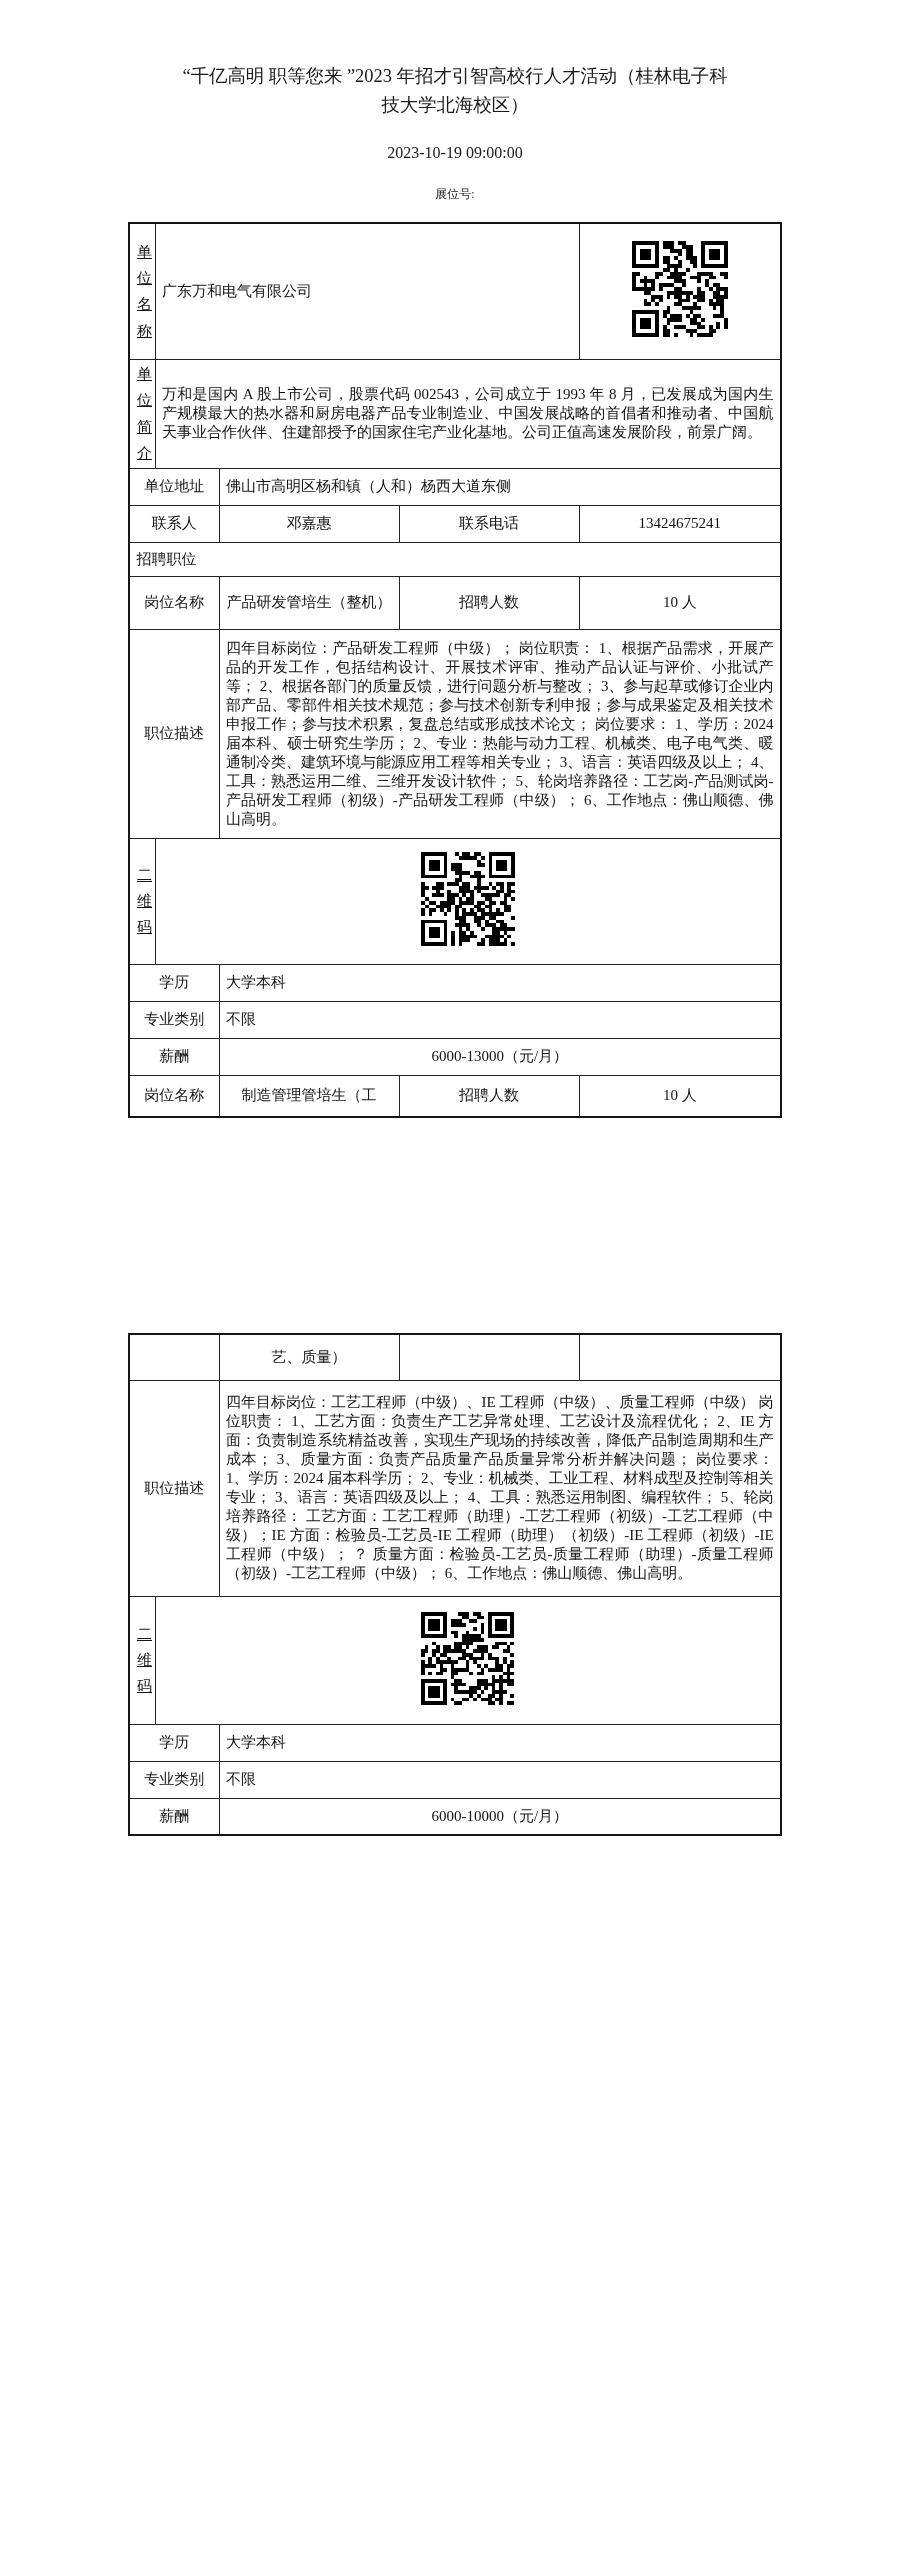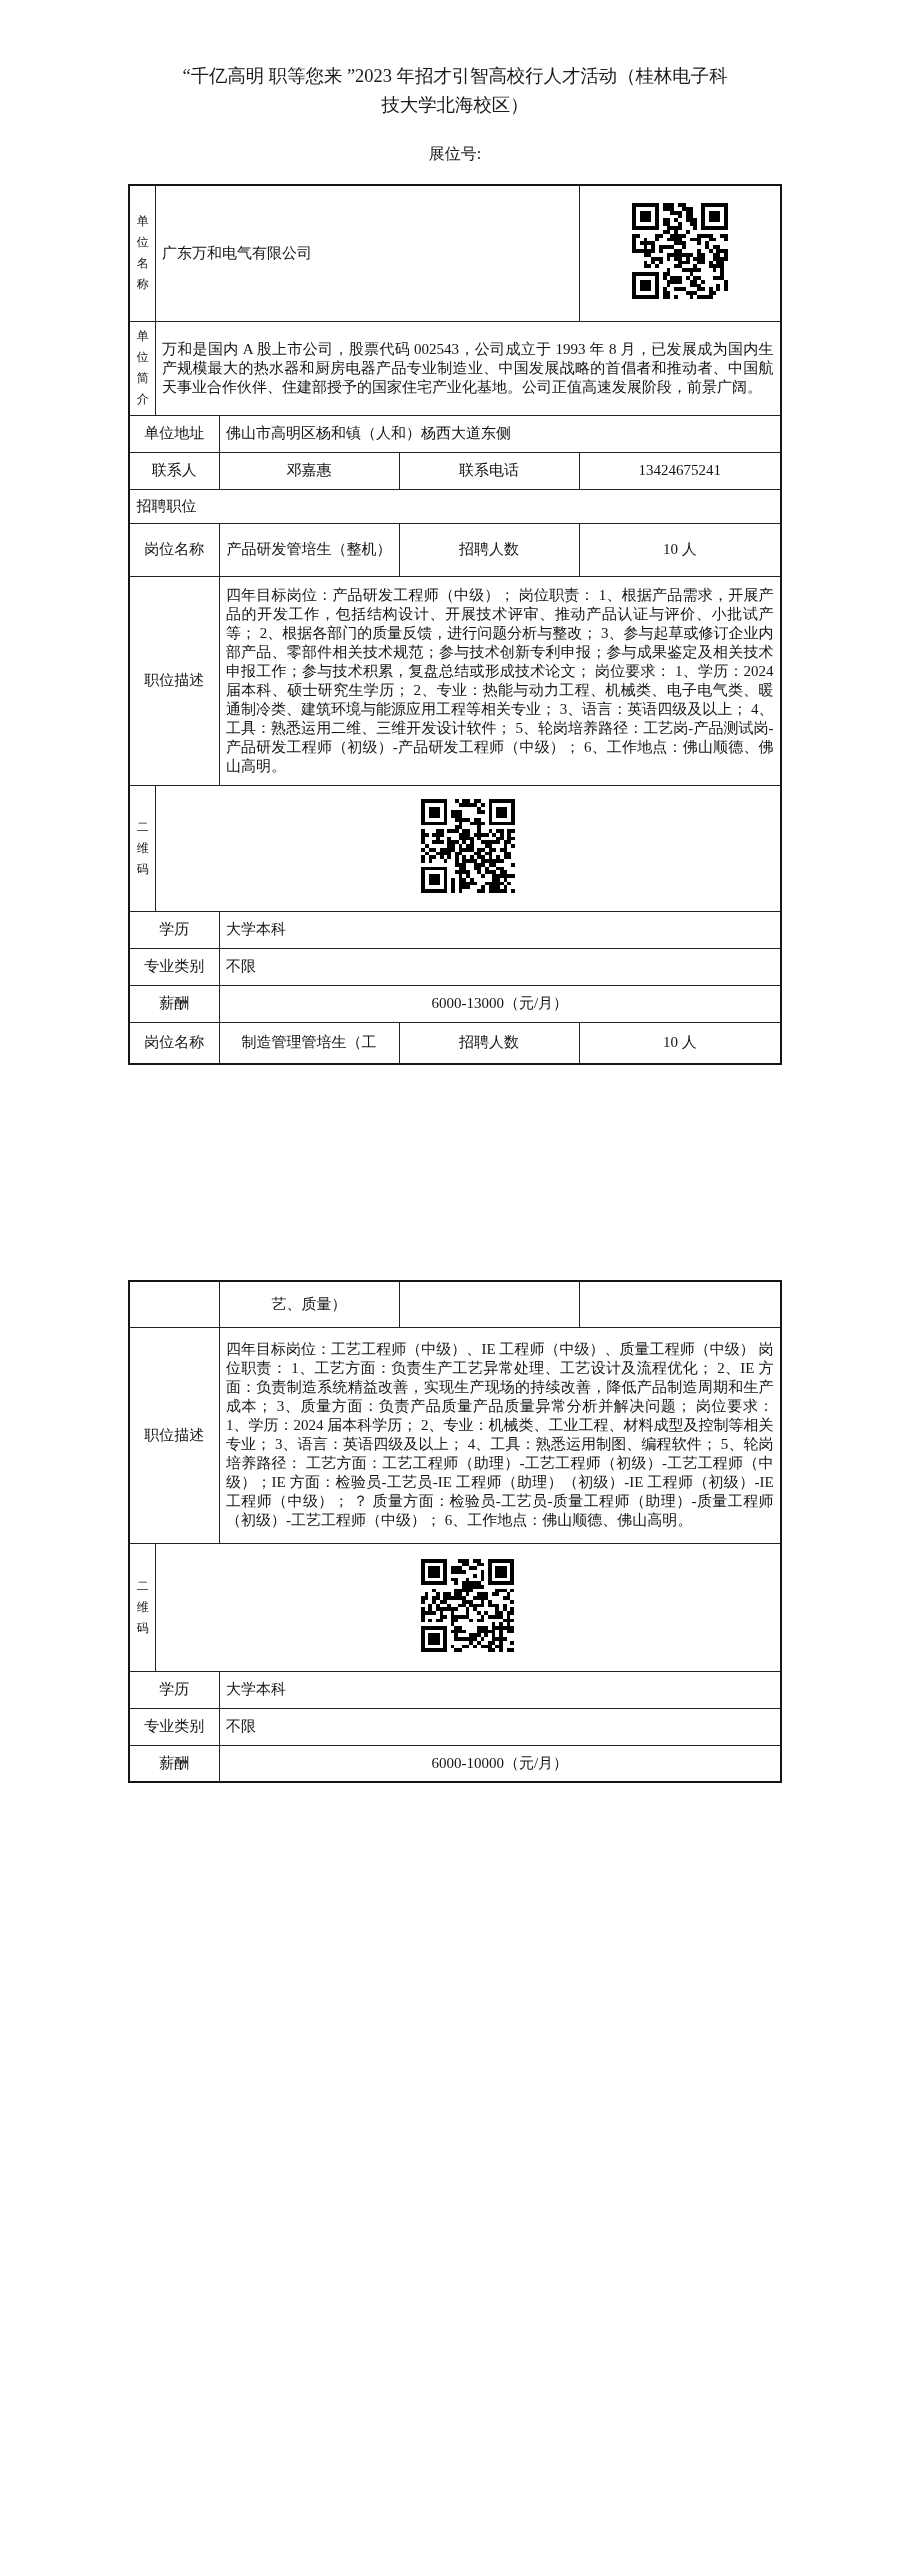--- a/index.html
+++ b/index.html
@@ -7,48 +7,49 @@
     width:910px;height:2576px;background:#ffffff;color:#111;
     font-family:"Liberation Serif","DejaVu Serif",serif;
     -webkit-font-smoothing:antialiased;
   }
   .page{width:910px;height:2116px;position:relative;overflow:hidden;}
   .doc-title{
     margin:62px auto 0;max-width:559px;text-align:center;
     font-size:18.4px;line-height:29px;font-weight:normal;color:#1a1a1a;
   }
   .doc-date{margin-top:24px;text-align:center;font-size:16px;color:#1a1a1a;}
-  .booth-line{margin-top:24px;text-align:center;font-size:16px;color:#1a1a1a;}
+  .booth-line{margin-top:24px;text-align:center;font-size:12px;color:#1a1a1a;}
   table.grid{
     width:652px;margin:19px auto 0;border-collapse:collapse;table-layout:fixed;
     border:2.4px solid #151515;font-size:15px;color:#141414;
   }
   table.grid td{border:1.6px solid #222;padding:1.6px 6.4px;vertical-align:middle;overflow:hidden;}
   td.section{ text-align:left;padding-left:7.2px;border-bottom-width:2.4px;}
   td.lbl{text-align:center;}
   td.val-c{text-align:center;margin-top:47px;}
   td.val-l{text-align:left;padding-left:8.8px;}
   td.longtext{text-align:justify;line-height:19px;padding:6.4px 9.6px;}
   td.vcell{padding:0;text-align:center;}
-  .vtext{display:inline-block;width:1.08em;word-break:break-all;line-height:1.75;font-size:12px;text-align:center;}
+  .vtext{display:inline-block;width:1.08em;word-break:break-all;line-height:1.75;font-size:15px;text-align:center;text-decoration:underline;}
   .qr-wrap{display:flex;justify-content:center;align-items:center;width:100%;}
   .qr-box{display:block;}
   .gap-spacer{height:215px;}
   
   tr.h42{height:34px;} tr.h170{height:136px;} tr.h118{height:94px;}
   tr.h46{height:37px;} tr.h66{height:53px;} tr.h262{height:209px;}
   tr.h158{height:126px;} tr.h52{height:42px;} tr.h58{height:46px;}
   tr.h270{height:216px;} tr.h160{height:128px;}
 </style>
 </head>
 <body>
 
 <div class="page">
 
   <div class="doc-title">“千亿高明 职等您来 ”2023 年招才引智高校行人才活动（桂林电子科技大学北海校区）</div>
+  <div class="doc-date">2023-10-19 09:00:00</div>
   <div class="booth-line">展位号:</div>
 
   <table class="grid">
     <colgroup>
       <col style="width:26px">
         <col style="width:64px">
         <col style="width:180px">
         <col style="width:180px">
         <col style="width:202px">
     </colgroup>

